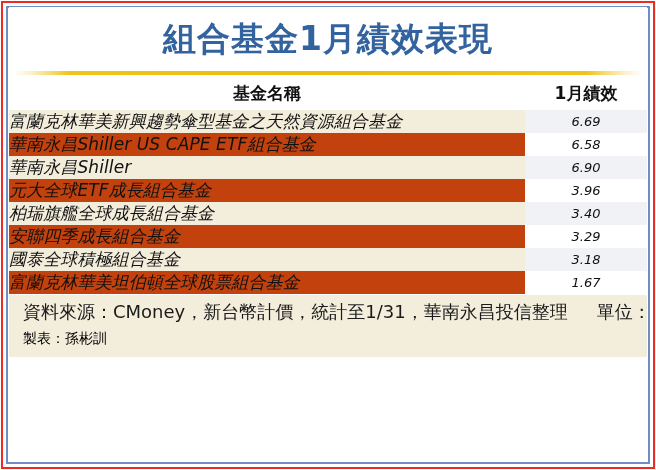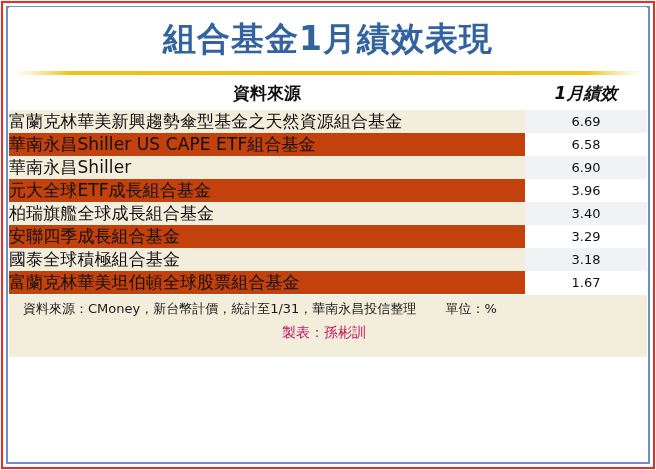--- a/index.html
+++ b/index.html
@@ -97,23 +97,23 @@
   }
 
   thead th {
     height: 34px;
     font-size: 17px;
     font-weight: bold;
     color: #111111;
     background: #ffffff;
   }
   th.col-name { text-align: center; padding-right: 34px; }
-  th.col-val  { text-align: center; border-left: 1px solid #c9c9c9; font-style: italic; }
-
-  tbody tr { height: 22px; }
+  th.col-val  { text-align: center; border-left: 1px solid #c9c9c9; }
+
+  tbody tr { height: 22px; font-style: italic; }
   tbody td.cell-name {
     font-size: 17px;
     color: #111111;
     padding-left: 20px;
     white-space: nowrap;
     letter-spacing: 0.1px;
   }
   tbody td.cell-val {
     font-size: 13px;
     color: #111111;
@@ -132,31 +132,31 @@
     margin-top: 1px;
     background: #f3eddc;
     height: 62px;
     box-sizing: border-box;
     padding: 5px 16px 0 14px;
   }
   .footer-line-1 {
     display: flex;
     align-items: baseline;
     justify-content: flex-start;
-    font-size: 13px;
+    font-size: 18px;
     color: #1a1a1a;
     white-space: nowrap;
   }
   .footer-source { flex: 0 0 auto; }
   .footer-unit { margin-left: 29px; flex: 0 0 auto; }
   .footer-line-2 {
     margin-top: 6px;
-    text-align: center;
+    text-align: left;
     font-size: 14px;
-    color: #be185d;
+    color: #000000;
     white-space: nowrap;
     padding-right: 6px;
   }
 </style>
 </head>
 <body>
 
 <div id="page-frame">
   <div class="frame-red"></div>
   <div class="frame-blue"></div>
@@ -169,21 +169,21 @@
 
     <div id="gold-rule"></div>
 
     <table id="fund-table">
       <colgroup>
         <col class="c-name">
         <col class="c-val">
       </colgroup>
       <thead>
         <tr>
-          <th class="col-name">資料來源</th>
+          <th class="col-name">基金名稱</th>
           <th class="col-val">1月績效</th>
         </tr>
       </thead>
       <tbody>
         <tr class="odd">
           <td class="cell-name">富蘭克林華美新興趨勢傘型基金之天然資源組合基金</td>
           <td class="cell-val">6.69</td>
         </tr>
         <tr class="even">
           <td class="cell-name">華南永昌Shiller US CAPE ETF組合基金</td>

